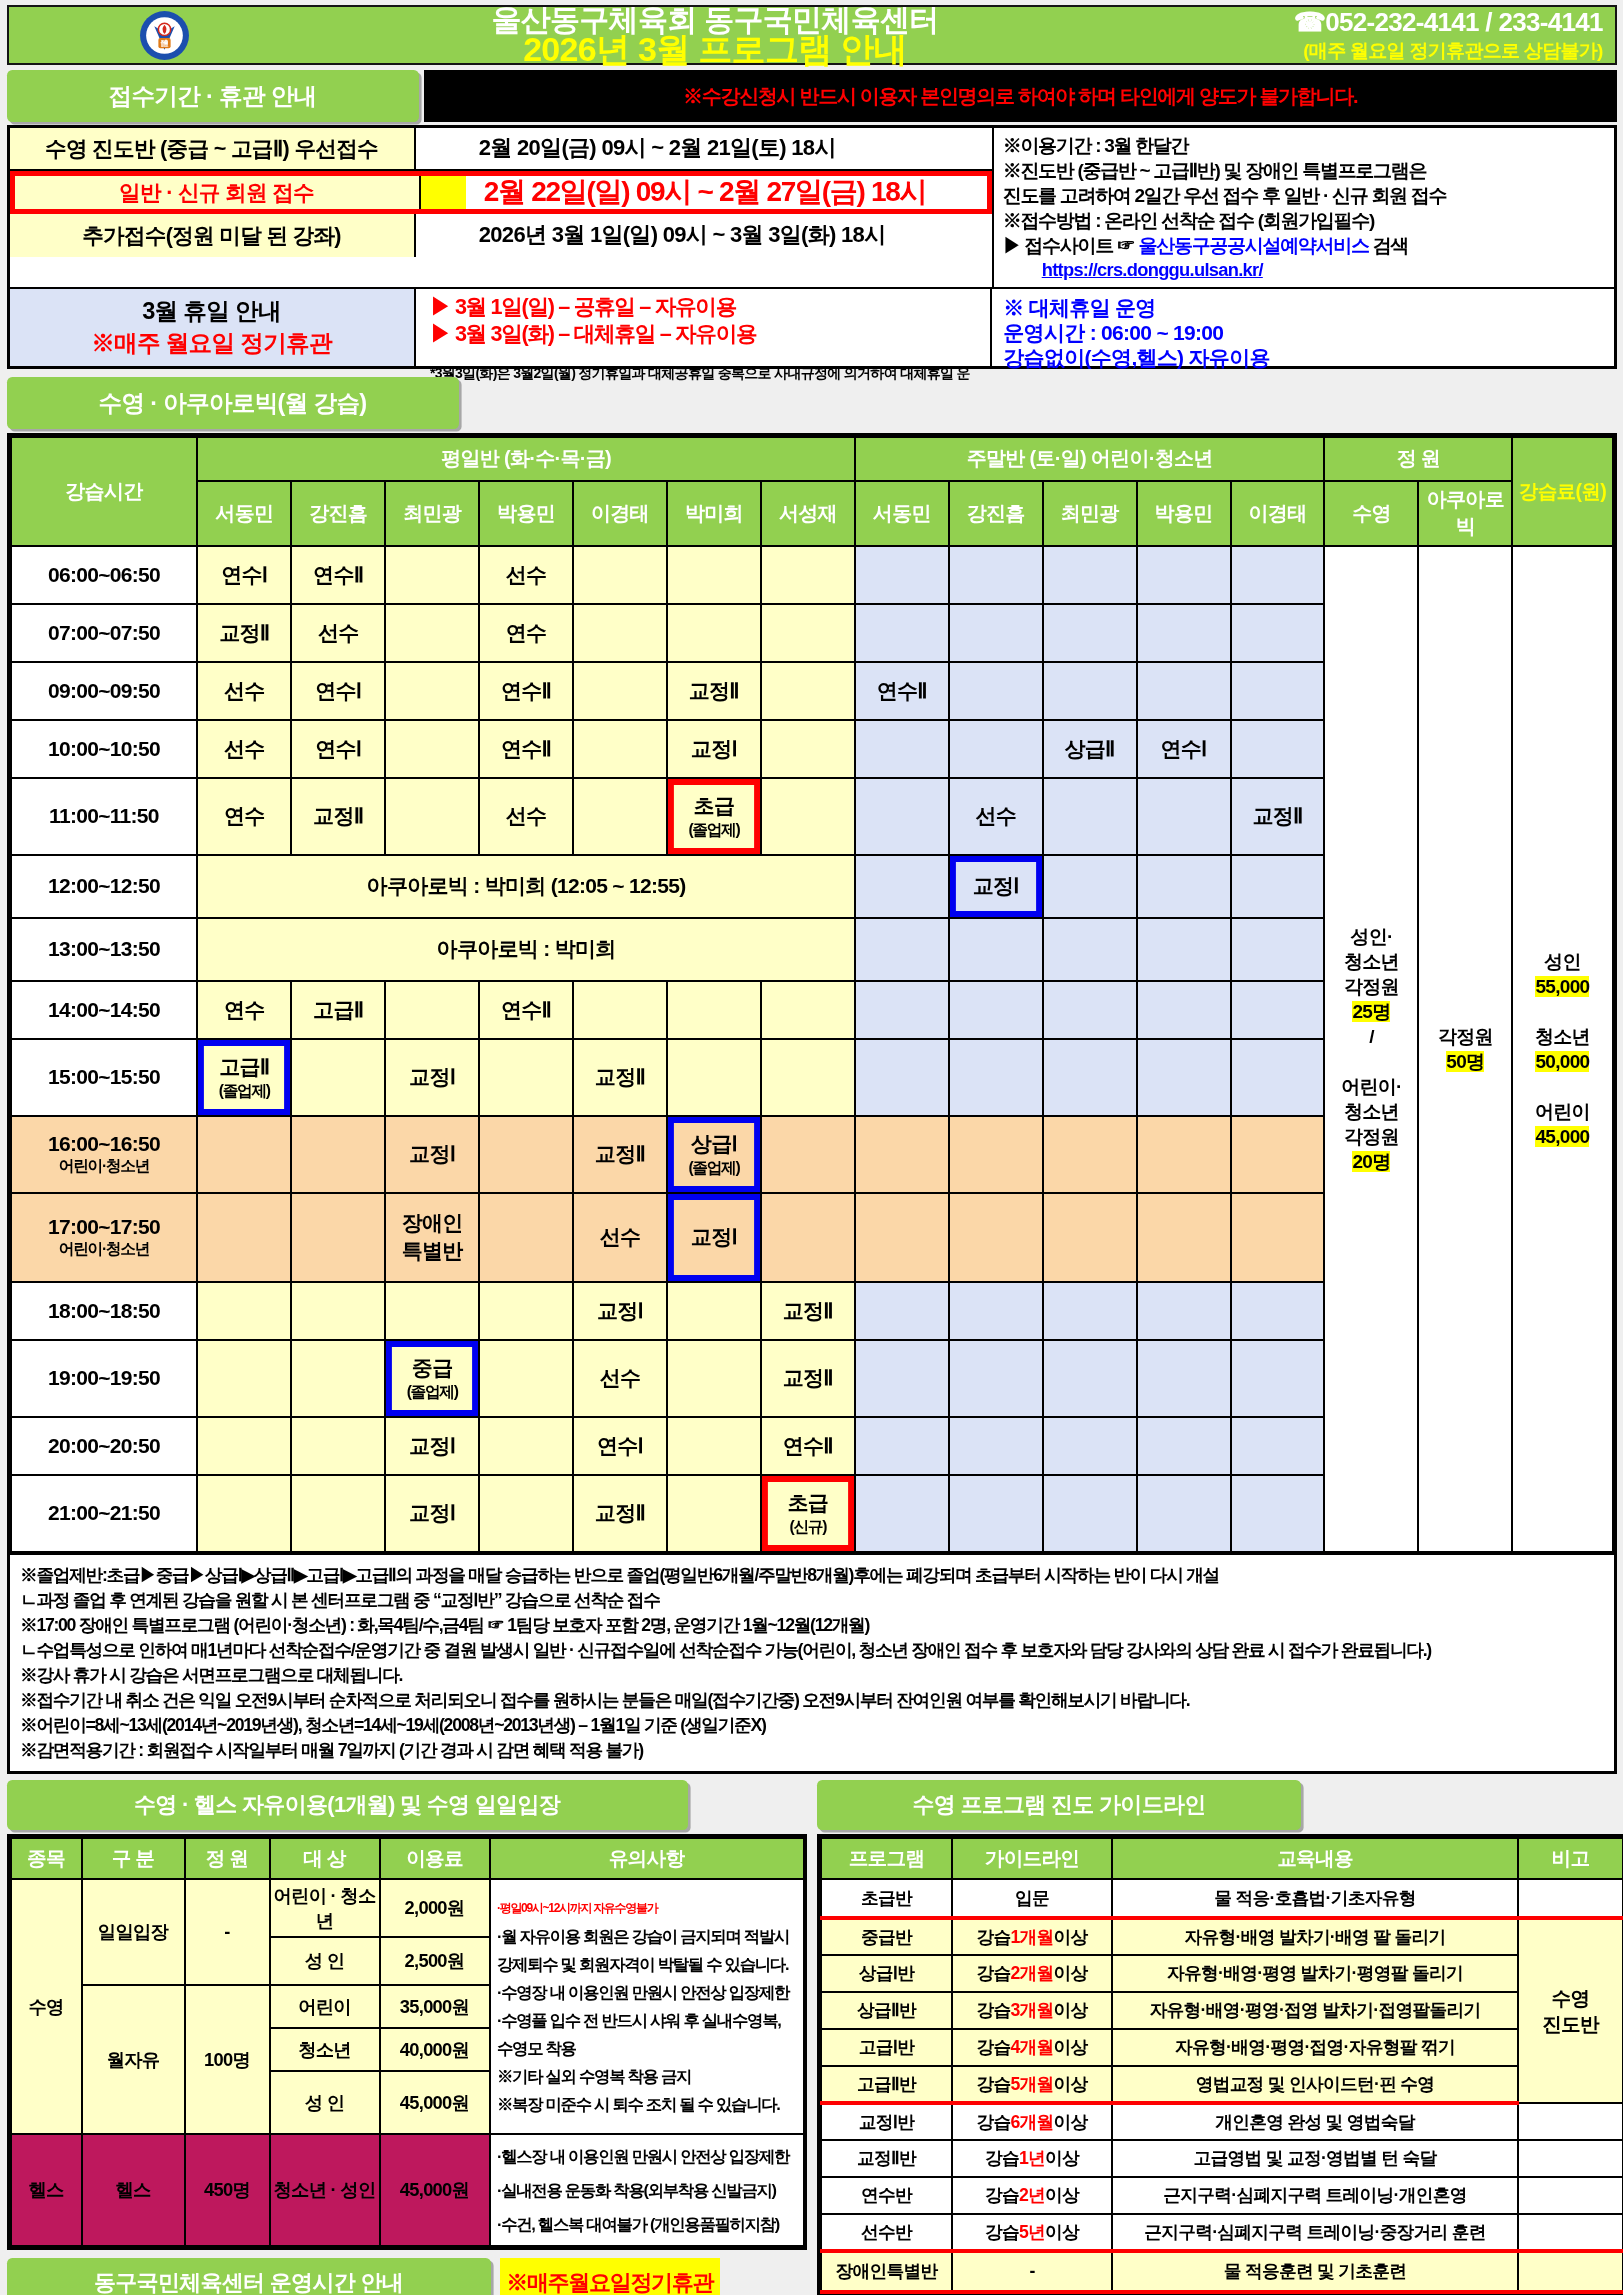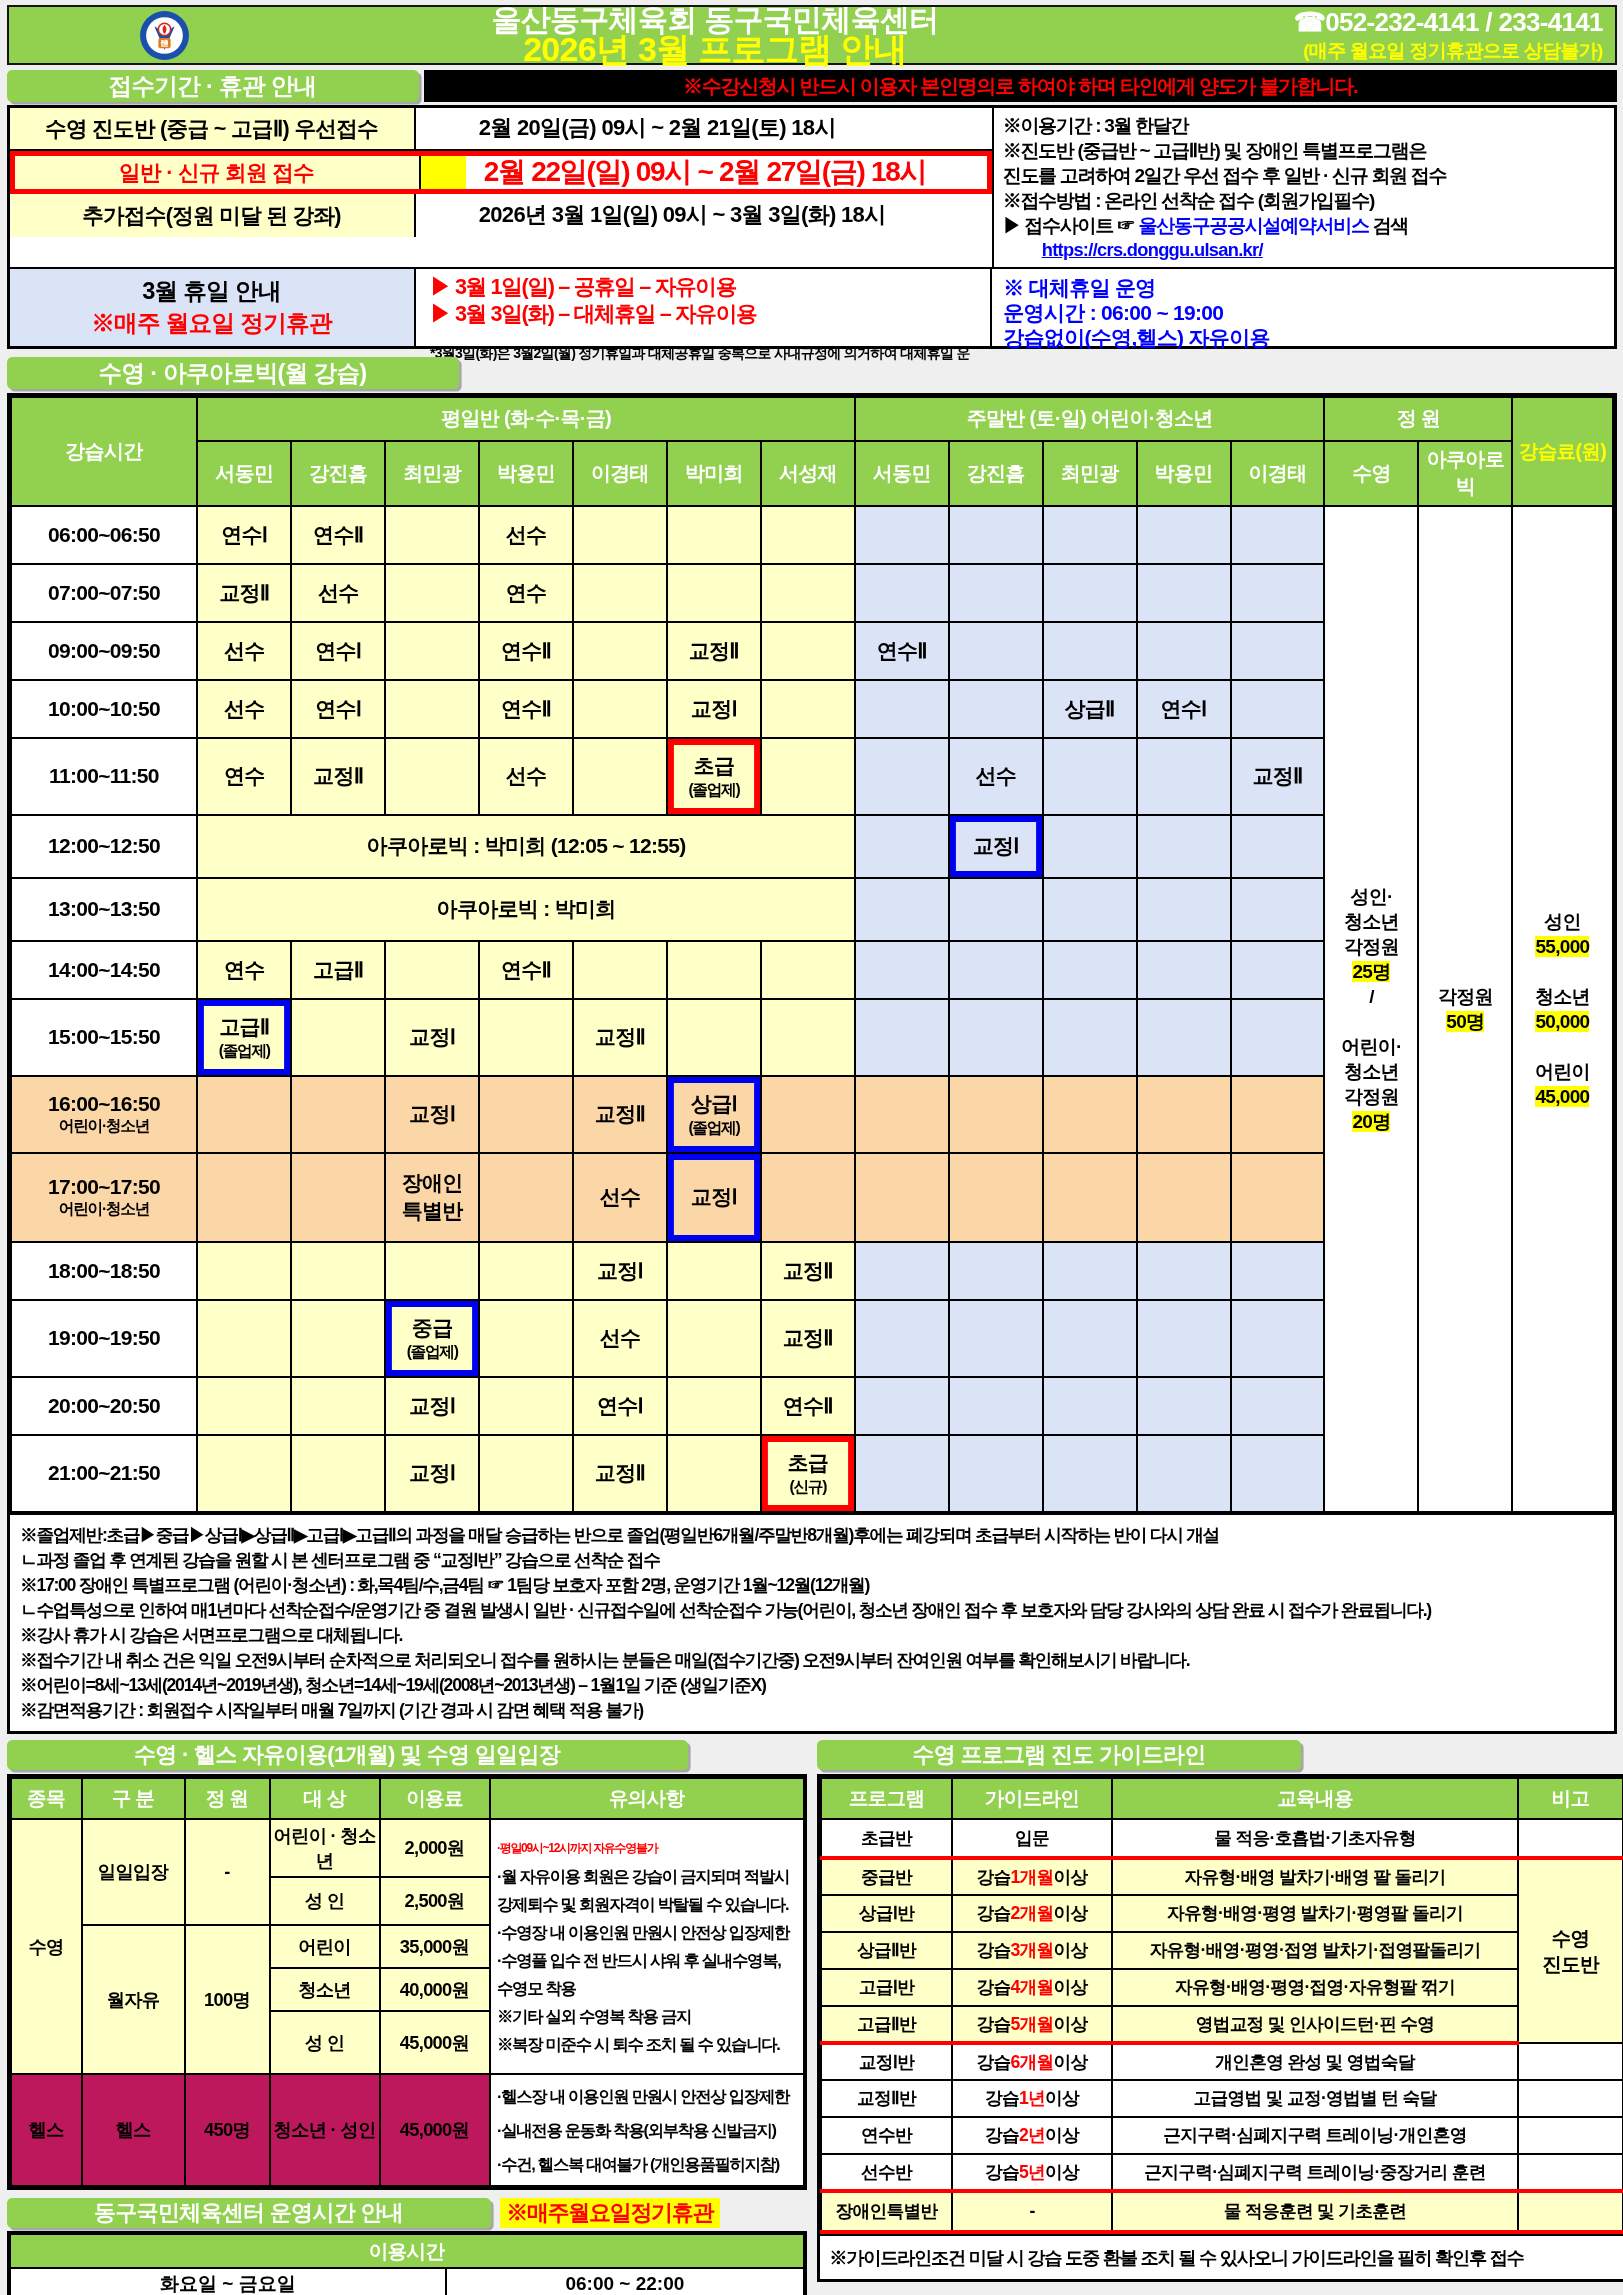--- a/index.html
+++ b/index.html
@@ -23,21 +23,21 @@
   .hdr-line1 { font-size: 30px; color: #fff; letter-spacing: -0.7px; line-height: 29px;}
   .hdr-line2 { font-size: 34px; color: #ffff00; letter-spacing: -0.7px; line-height: 31px;}
   .hdr-right { position: absolute; right: 11.8px; top: 0; height: 100%; display:flex; flex-direction:column; justify-content:center; text-align: right; }
   .hdr-phone { font-size: 26px; color: #fff; letter-spacing: -0.7px; }
   .hdr-phone-note { font-size: 19px; color: #ffff00; letter-spacing: -0.7px; }
 
   
   .sect-btn {
     display:inline-block; background:#92d050; color:#fff; text-align:center;
     border-radius: 5.2px; box-shadow: 2.6px 2.6px 0 rgba(80,80,80,.45);
-    font-size: 23.6px; padding: 0 0; letter-spacing: -0.7px;
+    font-size: 23.6px; padding: 10px 0; letter-spacing: -0.7px;
   }
 
   
   .reg-toprow { display:flex; margin-top: 5.2px; align-items: stretch; }
   .reg-title { width: 412px; }
   .reg-warning { flex:1; margin-left: 5.2px; background:#000000; color:#f00;
     font-size: 20px; display:flex; align-items:center; justify-content:center; letter-spacing:-1.3px;}
   .reg-box { margin-top: 2.6px; border: 3.3px solid #000; background:#fff; }
   .reg-top { display:flex; }
   .reg-table { width: 982px; }

